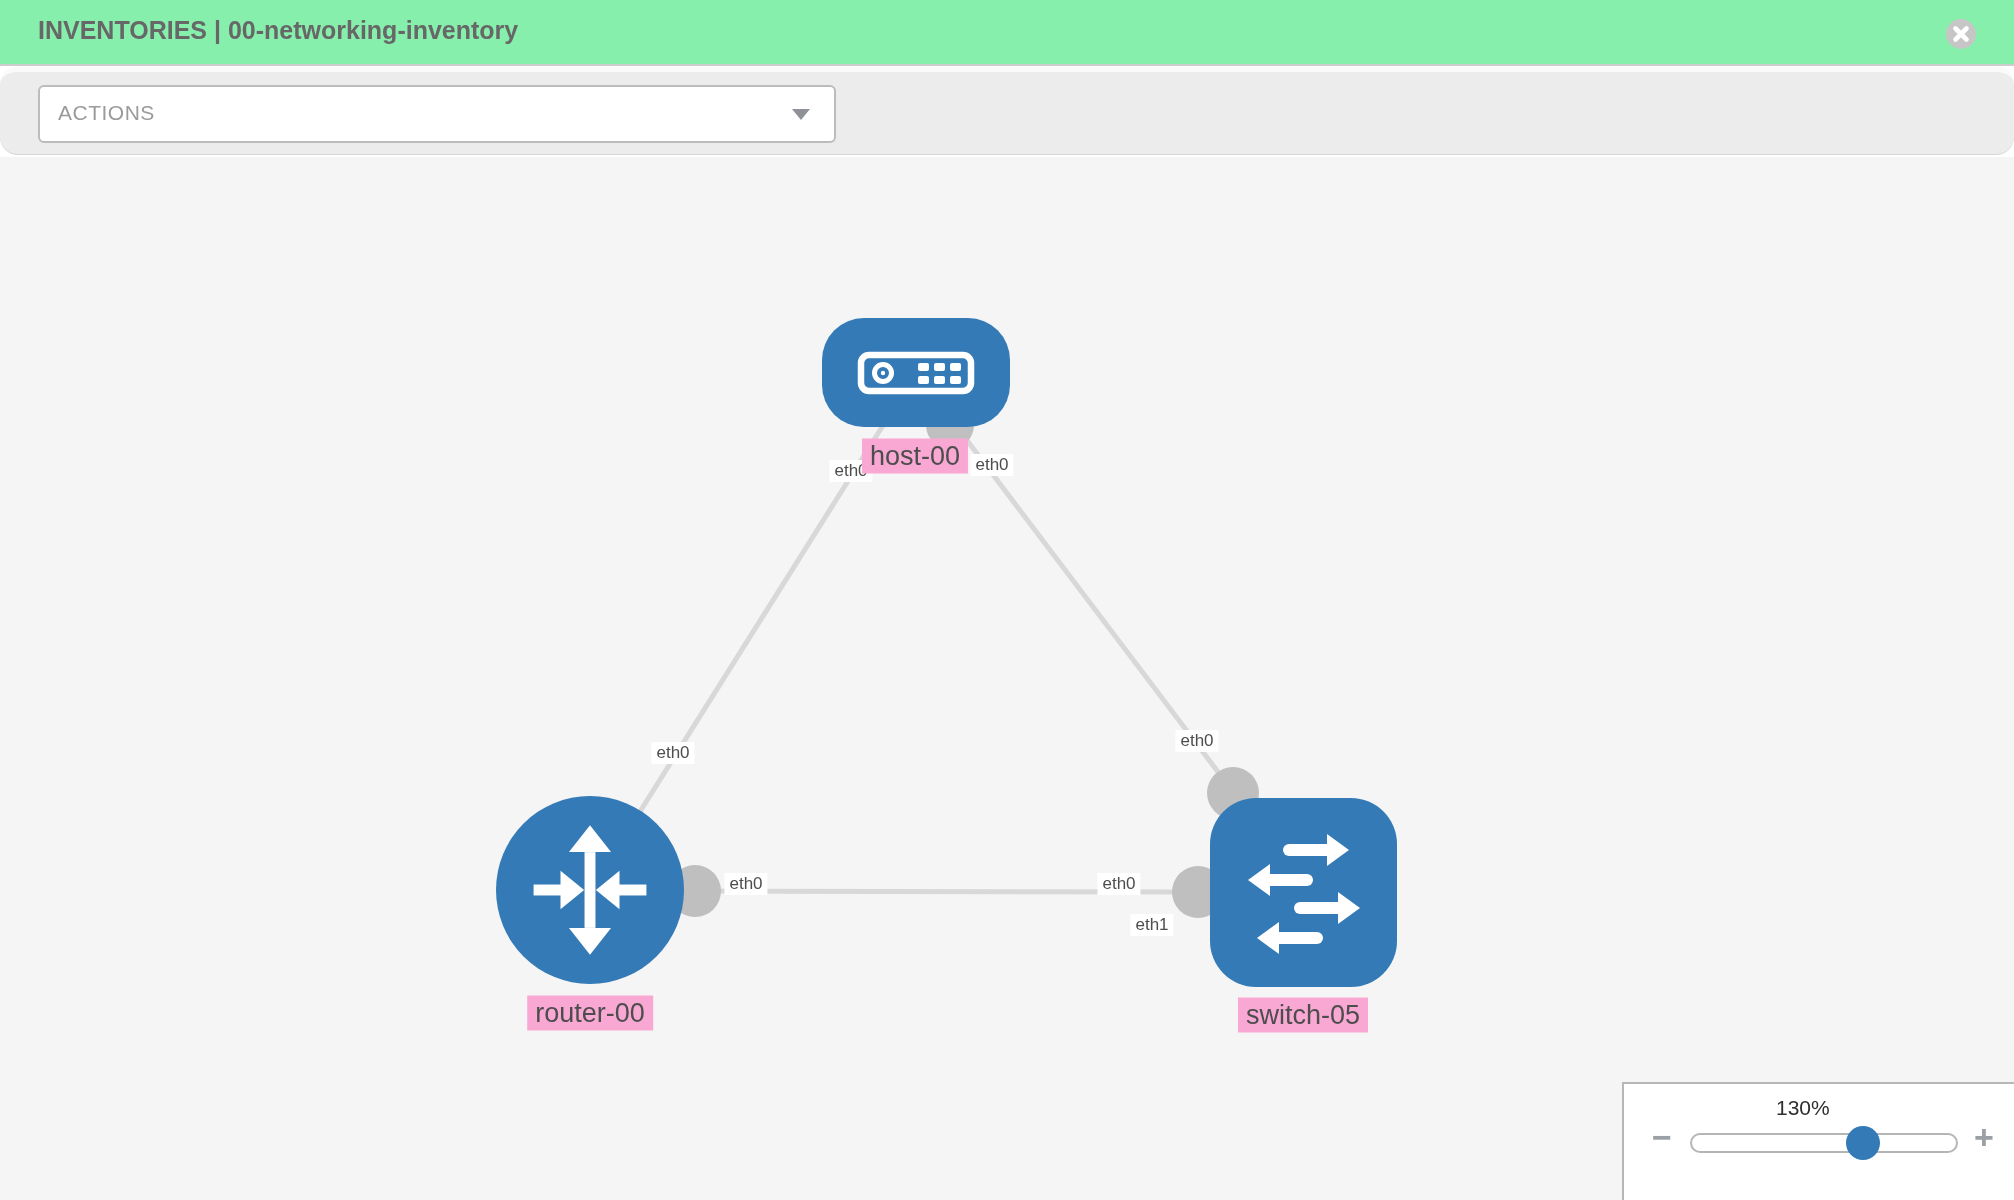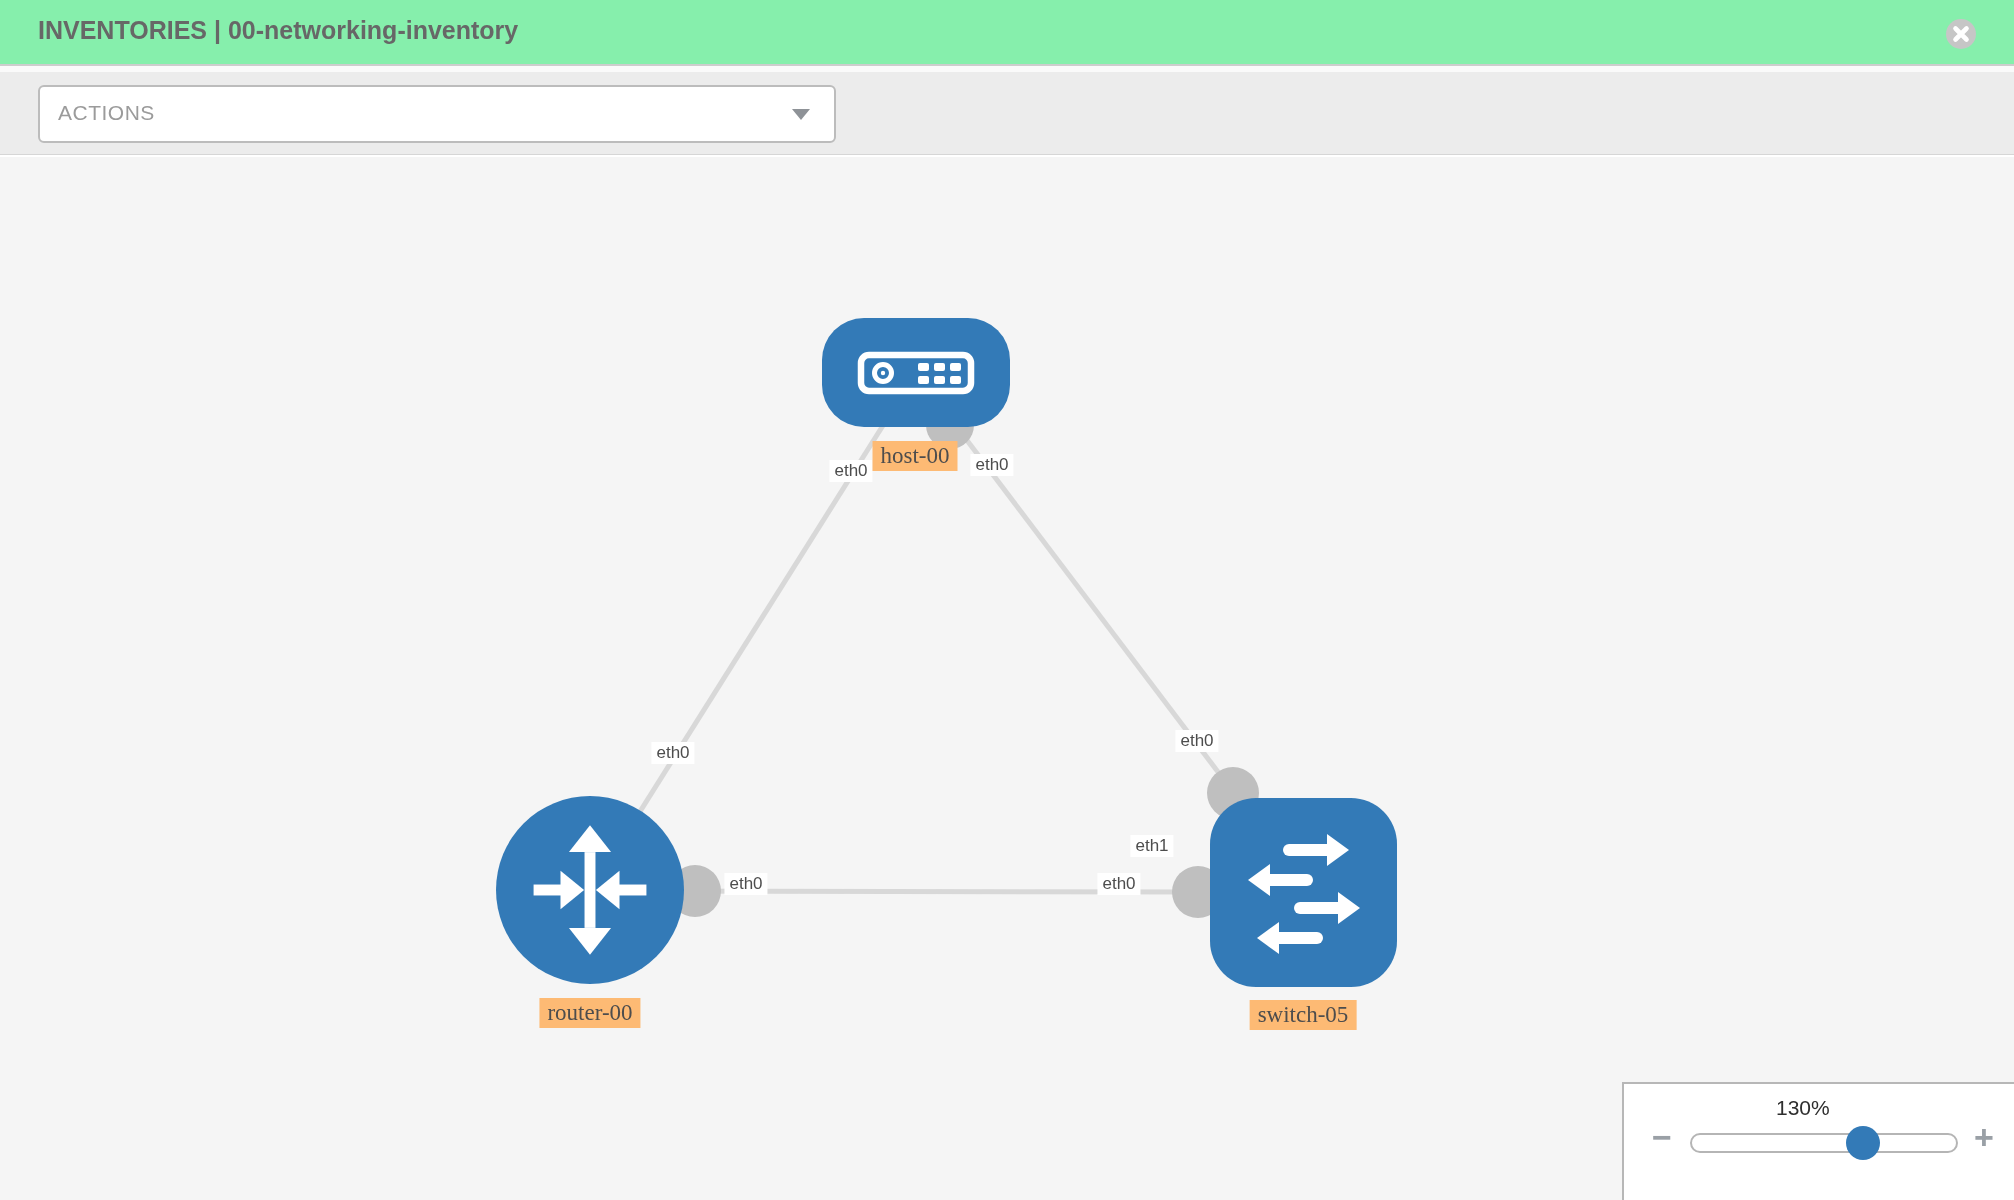--- a/index.html
+++ b/index.html
@@ -7,42 +7,42 @@
        font-family:"Liberation Sans","DejaVu Sans",sans-serif;position:relative;}
 
   
   #header{position:absolute;left:0;top:0;width:2014px;height:64px;background:#86efac;
           border-bottom:2px solid #cdcdcd;}
   #page-title{position:absolute;left:38px;top:16px;font-size:25px;font-weight:bold;color:#676767;}
   #close-btn{position:absolute;right:36px;top:17px;width:34px;height:34px;cursor:pointer;}
 
   
   #toolbar{position:absolute;left:0;top:66px;width:2014px;height:89px;background:#ececec;
-           border-top:6px solid #fafafa;border-bottom:1px solid #d6d6d6;box-sizing:border-box;}
+           border-top:6px solid #fafafa;border-bottom:1px solid #d6d6d6;box-sizing:border-box;border-radius:18px;}
   .select{position:absolute;top:13px;height:58px;width:798px;background:#fff;
           border:2px solid #bcbcbc;border-radius:6px;box-sizing:border-box;cursor:pointer;}
   .select .sel-label{position:absolute;left:18px;top:14px;font-size:21px;color:#9b9b9b;letter-spacing:.5px;}
   .caret{position:absolute;right:24px;top:22px;width:0;height:0;
          border-left:9px solid transparent;border-right:9px solid transparent;
          border-top:11px solid #8e9297;}
   #actions-select{left:38px;}
   #search-select{left:1183px;}
   .tool-icon{position:absolute;top:97px;width:32px;height:32px;cursor:pointer;}
   #wrench{left:1052px;}
   #key{left:1116px;}
 
   
   #canvas{position:absolute;left:0;top:157px;width:2014px;height:1043px;background:#f5f5f5;}
   #linksvg{position:absolute;left:0;top:0;}
   .node{position:absolute;background:#337ab7;display:flex;align-items:center;justify-content:center;cursor:grab;}
   #node-host{left:822px;top:161px;width:188px;height:109px;border-radius:42px;}
   #node-router{left:496px;top:639px;width:188px;height:188px;border-radius:50%;}
   #node-switch{left:1210px;top:641px;width:187px;height:189px;border-radius:46px;}
-  .node-label{position:absolute;transform:translate(-50%,-50%);font-size:23px;color:#4d4d4d;
-              background:#fdba74;padding:2px 8px;white-space:nowrap;font-family:Liberation Serif, serif;}
+  .node-label{position:absolute;transform:translate(-50%,-50%);font-size:27px;color:#4d4d4d;
+              background:#f9a8d4;padding:2px 8px;white-space:nowrap;}
   .iface{position:absolute;transform:translate(-50%,-50%);font-size:17px;color:#4d4d4d;
          background:#fff;padding:1px 5px;white-space:nowrap;}
 
   
   #zoom-panel{position:absolute;left:1622px;top:1082px;width:402px;height:126px;background:#fff;
               border:2px solid #b7b7b7;box-sizing:border-box;}
   #zoom-level{position:absolute;left:152px;top:12px;font-size:21px;color:#2f2f2f;}
   .zoom-btn{position:absolute;top:36px;font-size:34px;font-weight:bold;color:#9aa0a6;cursor:pointer;line-height:34px;}
   #zoom-minus{left:28px;}
   #zoom-plus{left:350px;}
@@ -144,21 +144,21 @@
       </g>
     </svg>
   </div>
 
   <span class="iface" style="left:851px;top:314px">eth0</span>
   <span class="iface" style="left:992px;top:308px">eth0</span>
   <span class="iface" style="left:673px;top:596px">eth0</span>
   <span class="iface" style="left:1197px;top:584px">eth0</span>
   <span class="iface" style="left:746px;top:727px">eth0</span>
   <span class="iface" style="left:1119px;top:727px">eth0</span>
-  <span class="iface" style="left:1152px;top:689px">eth1</span>
+  <span class="iface" style="left:1152px;top:768px">eth1</span>
 
   <span class="node-label" style="left:915px;top:299px">host-00</span>
   <span class="node-label" style="left:590px;top:856px">router-00</span>
   <span class="node-label" style="left:1303px;top:858px">switch-05</span>
 </div>
 
 <div id="zoom-panel">
   <div id="zoom-level">130%</div>
   <div class="zoom-btn" id="zoom-minus">−</div>
   <div id="zoom-track"></div>

